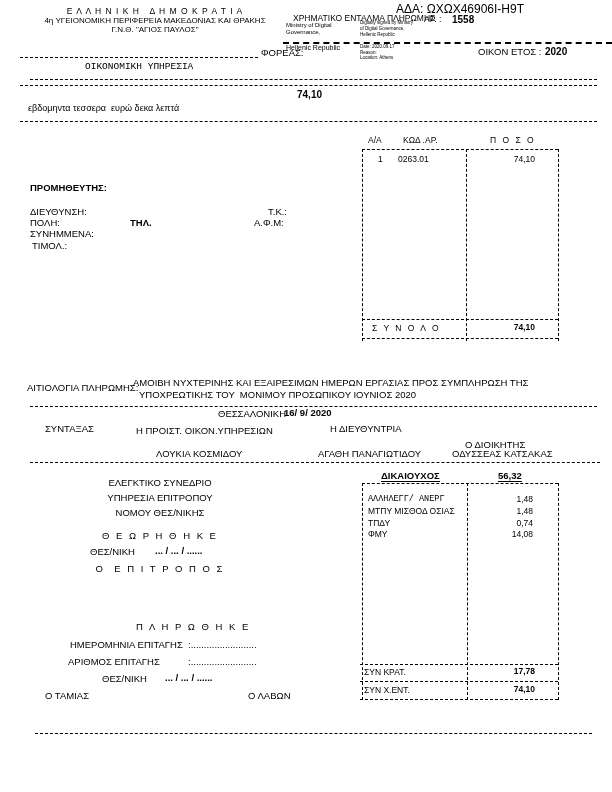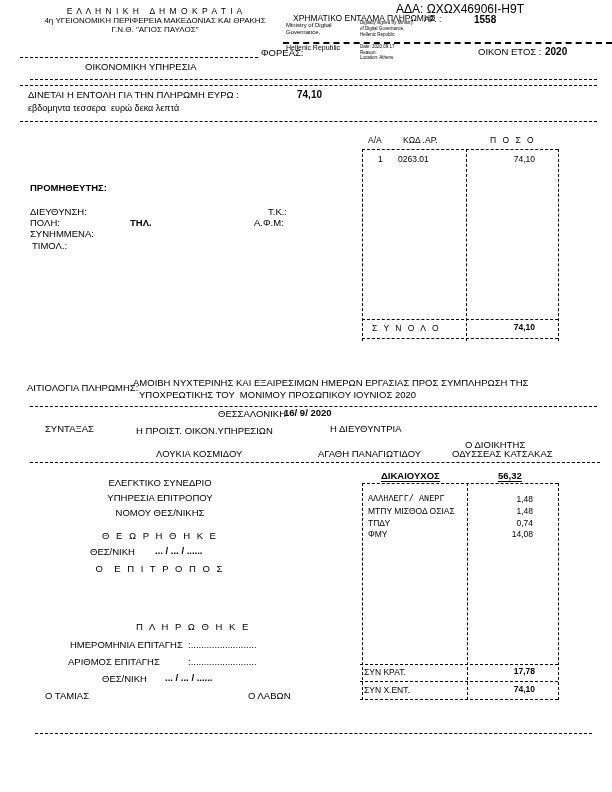--- a/index.html
+++ b/index.html
@@ -21,46 +21,45 @@
 
 <div id="page">
 
   <div class="t s8 ctr" style="left:20px;top:7px;width:270px;letter-spacing:1px;">Ε Λ Λ Η Ν Ι Κ Η   Δ Η Μ Ο Κ Ρ Α Τ Ι Α</div>
   <div class="t ctr" style="left:15px;top:17px;width:280px;font-size:8px;">4η ΥΓΕΙΟΝΟΜΙΚΗ ΠΕΡΙΦΕΡΕΙΑ ΜΑΚΕΔΟΝΙΑΣ ΚΑΙ ΘΡΑΚΗΣ</div>
   <div class="t ctr" style="left:15px;top:26px;width:280px;font-size:8px;">Γ.Ν.Θ. "ΑΓΙΟΣ ΠΑΥΛΟΣ"</div>
 
   <div class="t s11" style="left:396px;top:3px;">ΑΔΑ: ΩΧΩΧ46906Ι-Η9Τ</div>
   <div class="t s8" style="left:293px;top:14px;">ΧΡΗΜΑΤΙΚΟ ΕΝΤΑΛΜΑ ΠΛΗΡΩΜΗΣ</div>
   <div class="t s8" style="left:424px;top:15px;">ΑΡ. :</div>
-  <div class="t s10 b" style="left:452px;top:14px;margin-left:22px;">1558</div>
+  <div class="t s10 b" style="left:452px;top:14px;">1558</div>
 
   <div>
     <div class="t s6" style="left:286px;top:22px;">Ministry of Digital</div>
     <div class="t s6" style="left:286px;top:29px;">Governance,</div>
     <div class="t s7" style="left:286px;top:44px;">Hellenic Republic</div>
     <div class="t s45" style="left:360px;top:20px;">Digitally signed by Ministry</div>
     <div class="t s45" style="left:360px;top:26px;">of Digital Governance,</div>
     <div class="t s45" style="left:360px;top:32px;">Hellenic Republic</div>
     <div class="t s45" style="left:360px;top:44px;">Date: 2020.09.17</div>
     <div class="t s45" style="left:360px;top:50px;">Reason:</div>
     <div class="t s45" style="left:360px;top:55px;">Location: Athens</div>
   </div>
   <div class="hd2" style="left:283px;top:42px;width:329px;"></div>
 
   <div class="hd" style="left:20px;top:57px;width:238px;"></div>
   <div class="t" style="left:261px;top:48px;">ΦΟΡΕΑΣ:</div>
   <div class="t" style="left:478px;top:47px;">ΟΙΚΟΝ ΕΤΟΣ :</div>
   <div class="t b s10" style="left:545px;top:46px;">2020</div>
 
-  <div class="t" style="left:85px;top:62px;">ΟΙΚΟΝΟΜΙΚΗ ΥΠΗΡΕΣΙΑ</div>
+  <div class="t" style="left:85px;top:62px;font-family:Liberation Mono, monospace;">ΟΙΚΟΝΟΜΙΚΗ ΥΠΗΡΕΣΙΑ</div>
 
   <div class="hd" style="left:30px;top:79px;width:567px;"></div>
   <div class="hd" style="left:20px;top:85px;width:577px;"></div>
 
-  <div class="t" style="left:28px;top:90px;">ΔΙΝΕΤΑΙ Η ΕΝΤΟΛΗ ΓΙΑ ΤΗΝ ΠΛΗΡΩΜΗ ΕΥΡΩ :</div>
   <div class="t b s10" style="left:297px;top:89px;">74,10</div>
   <div class="t" style="left:28px;top:104px;font-size:9px;">εβδομηντα τεσσερα  ευρώ δεκα λεπτά</div>
 
   <div class="hd" style="left:20px;top:121px;width:577px;"></div>
 
   <div>
     <div class="t s8" style="left:368px;top:136px;">Α/Α</div>
     <div class="t s8" style="left:403px;top:136px;">ΚΩΔ .ΑΡ.</div>
     <div class="t s8" style="left:490px;top:136px;letter-spacing:2px;">Π Ο Σ Ο</div>
     <div class="hd" style="left:362px;top:149px;width:196px;"></div>

